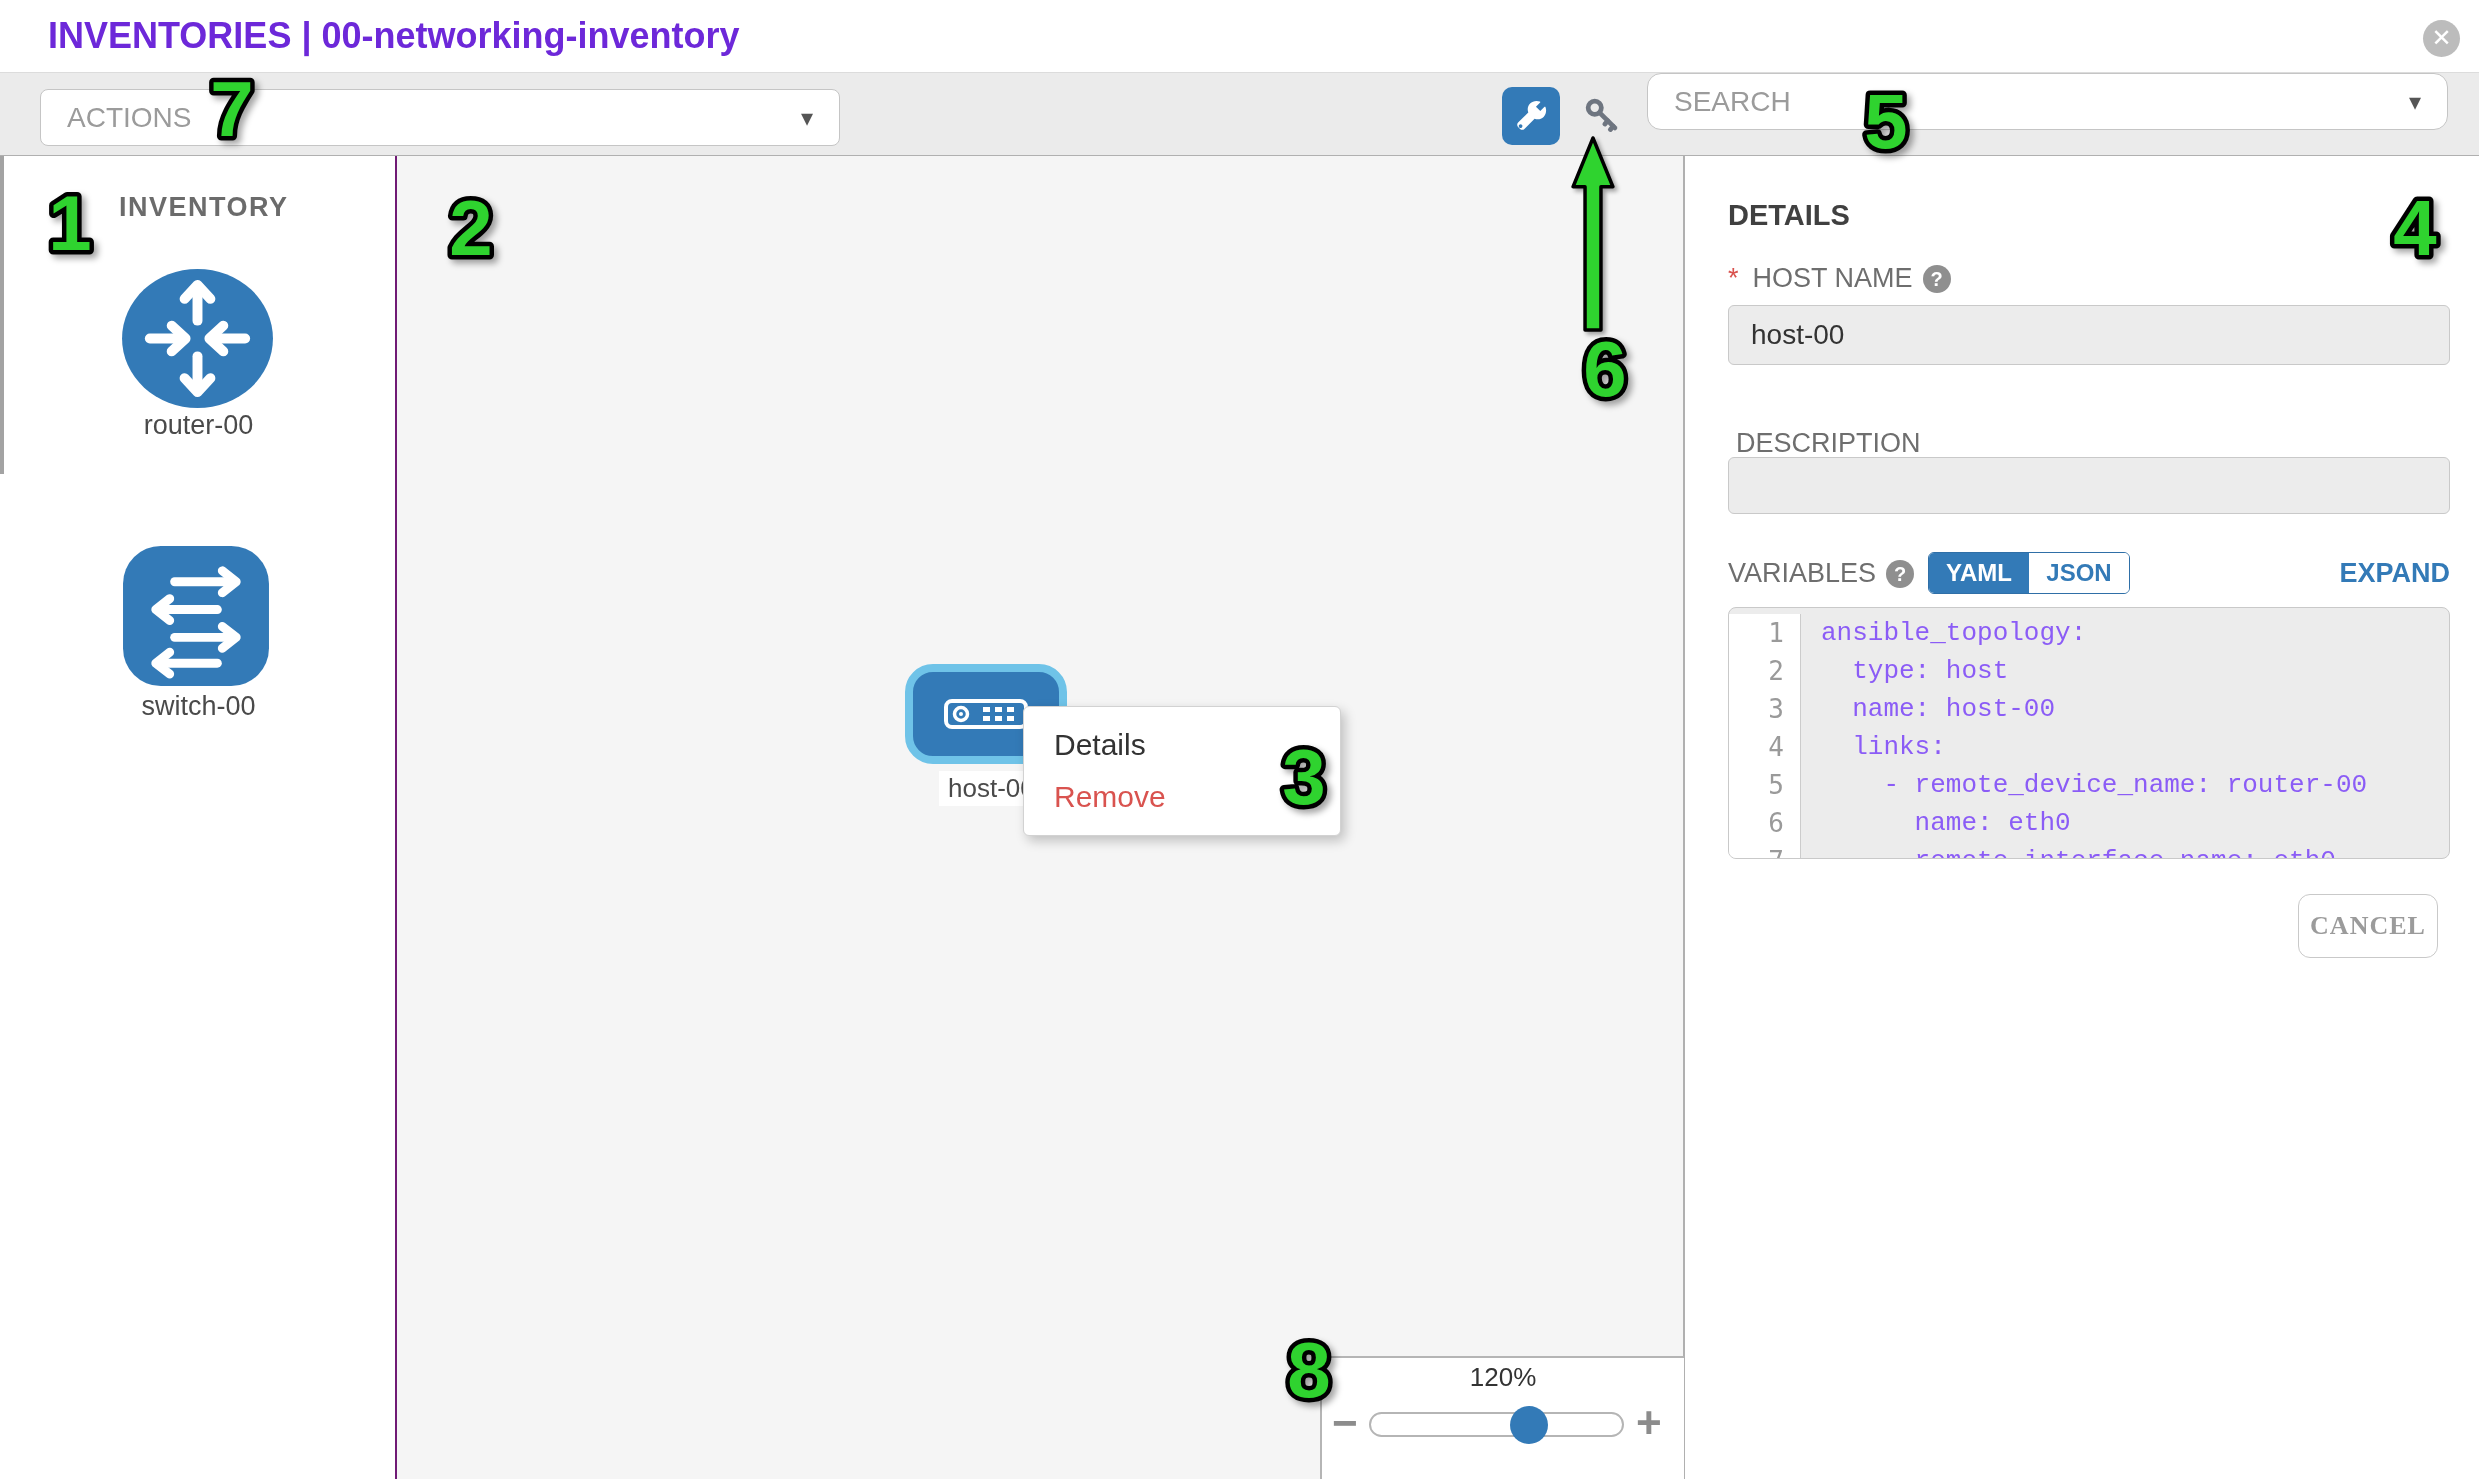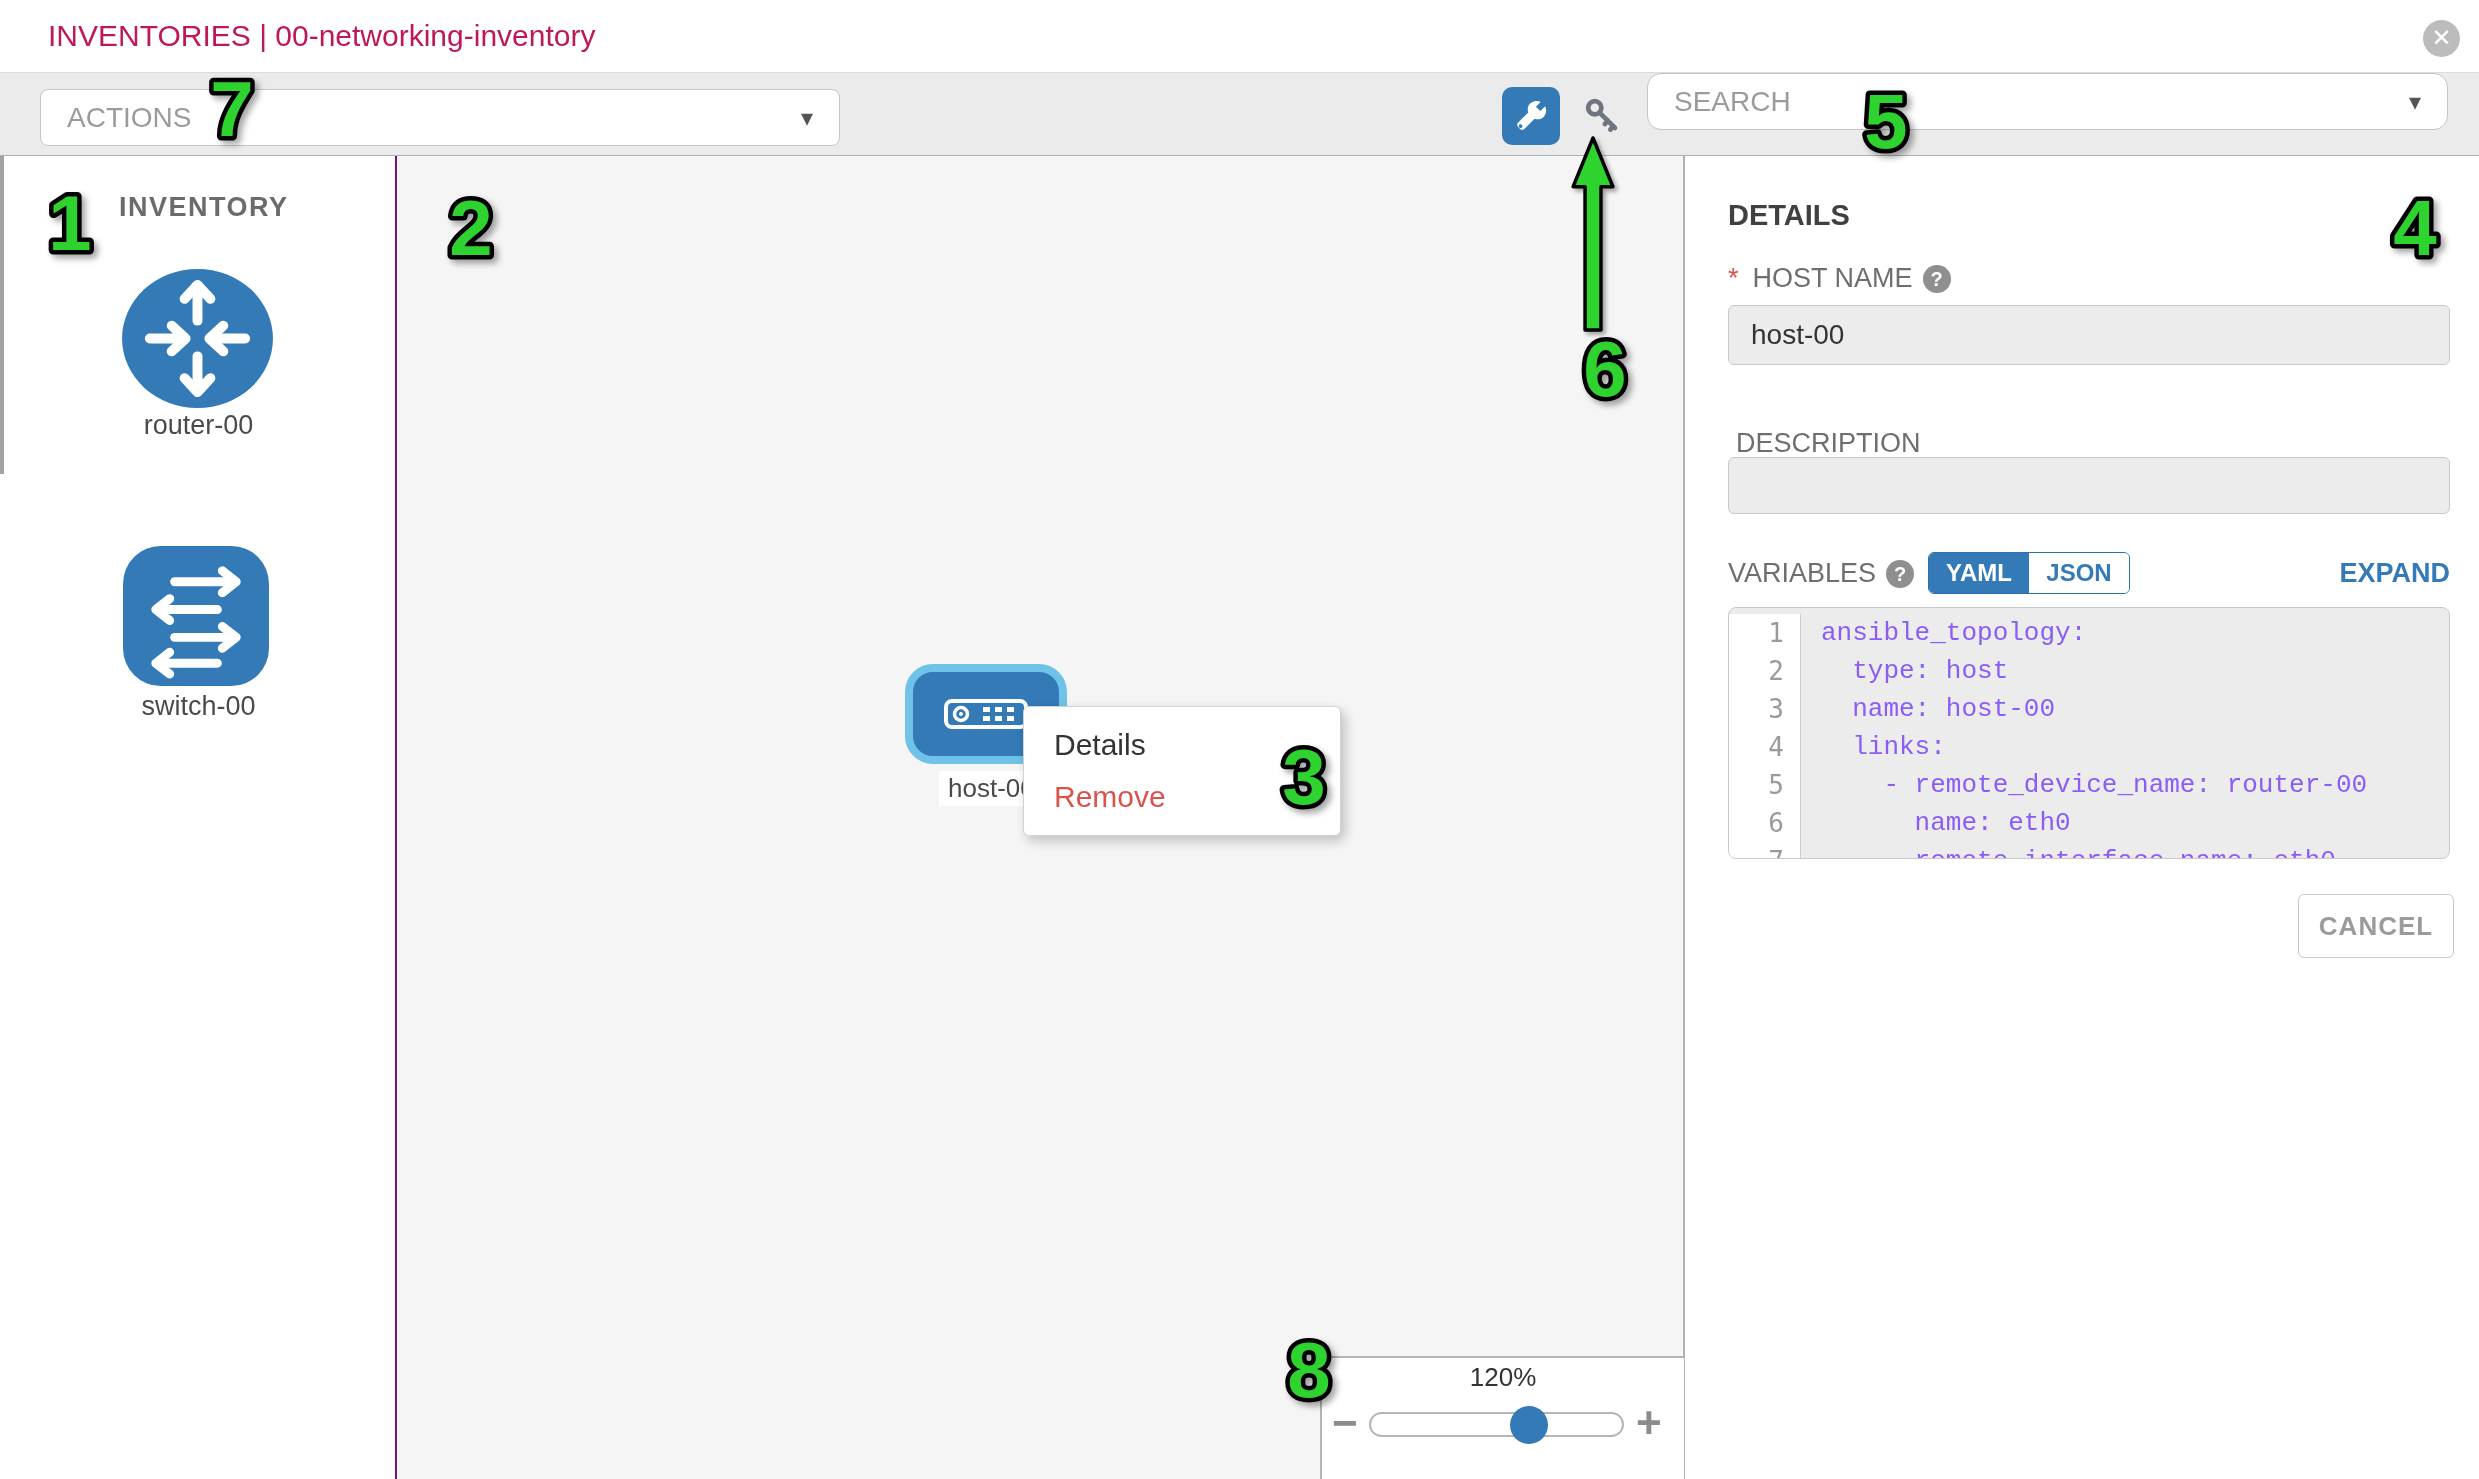--- a/index.html
+++ b/index.html
@@ -3,21 +3,21 @@
 <meta charset="utf-8">
 <style>
   * { margin:0; padding:0; box-sizing:border-box; }
   html,body { width:2480px; height:1480px; overflow:hidden; background:#fff;
               font-family:"Liberation Sans","DejaVu Sans",sans-serif; }
   #app { position:relative; width:2480px; height:1480px; }
 
   
   .header { position:absolute; left:0; top:0; width:2480px; height:72px; background:#fff; }
   .page-title { position:absolute; left:48px; top:0; line-height:72px;
-                font-size:30px; font-weight:normal; color:#be185d; }
+                font-size:36px; font-weight:bold; color:#6d28d9; }
   .close-btn { position:absolute; left:2423px; top:20px; width:37px; height:37px;
                border-radius:50%; background:#bcbcbc; color:#fff; text-align:center;
                line-height:36px; font-size:24px; font-weight:bold; cursor:pointer; }
 
   
   .toolbar { position:absolute; left:0; top:72px; width:2480px; height:85px;
              background:#ebebeb; border-top:1px solid #dcdcdc; border-bottom:2px solid #b0b0b0;padding-left:8px; }
   .dropdown { position:absolute; background:#fff; border:1px solid #c5c5c5; border-radius:8px;
               display:flex; align-items:center; }
   .dd-label { font-size:28px; color:#9b9b9b; padding-left:26px; }
@@ -94,24 +94,24 @@
                  color:#337ab7; cursor:pointer; }
   .editor { position:absolute; left:0; top:451px; width:722px; height:252px;
             border:1px solid #c9c9c9; border-radius:8px; overflow:hidden; background:#ececec; }
   .code-row { display:flex; height:38px; line-height:38px; }
   .code-row:first-child { padding-top:6px; height:44px; }
   .ln { width:72px; flex:0 0 72px; background:#fff; border-right:1px solid #ccc;
         text-align:right; padding-right:16px; color:#9a9a9a;
         font-family:"DejaVu Sans Mono","Liberation Mono",monospace; font-size:26px; }
   .code { padding-left:20px; color:#8b5cf6; white-space:pre;
           font-family:Liberation Mono, monospace; font-size:26px; }
-  .cancel-btn { position:absolute; left:570px; top:738px; width:156px; height:64px;
-                background:#fff; border:1px solid #c9c9c9; border-radius:6px;
+  .cancel-btn { position:absolute; left:570px; top:738px; width:140px; height:64px;
+                background:#fff; border:1px solid #c9c9c9; border-radius:12px;
                 font-size:26px; font-weight:bold; color:#9b9b9b; letter-spacing:1px;
-                text-align:center; line-height:62px; cursor:pointer; }
+                text-align:center; line-height:62px; cursor:pointer;font-family:Liberation Serif, serif; }
 
   
   .badge { position:absolute; filter:drop-shadow(4px 4px 3px rgba(0,0,0,0.35)); }
   .ann-arrow { position:absolute; filter:drop-shadow(3px 3px 2px rgba(0,0,0,0.35)); }
 </style>
 </head>
 <body>
 
 <div id="app">
 

